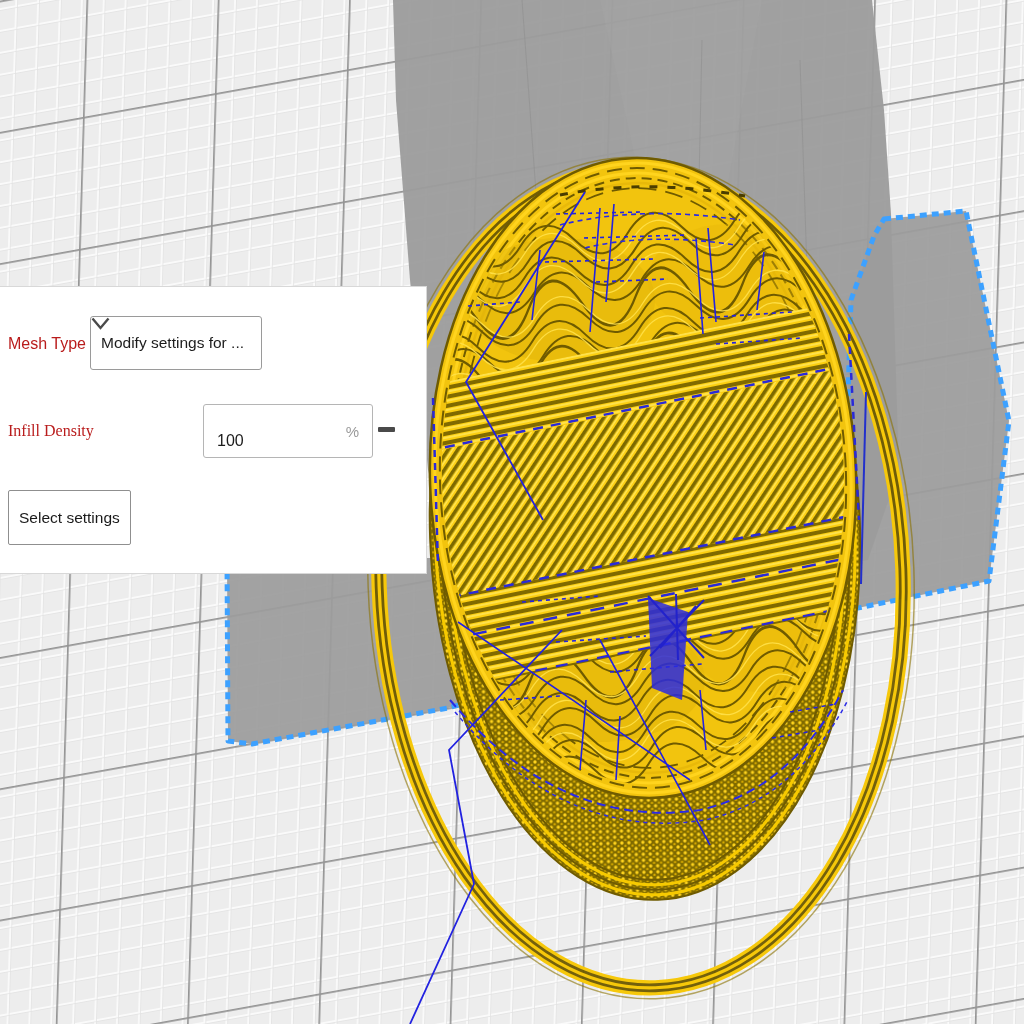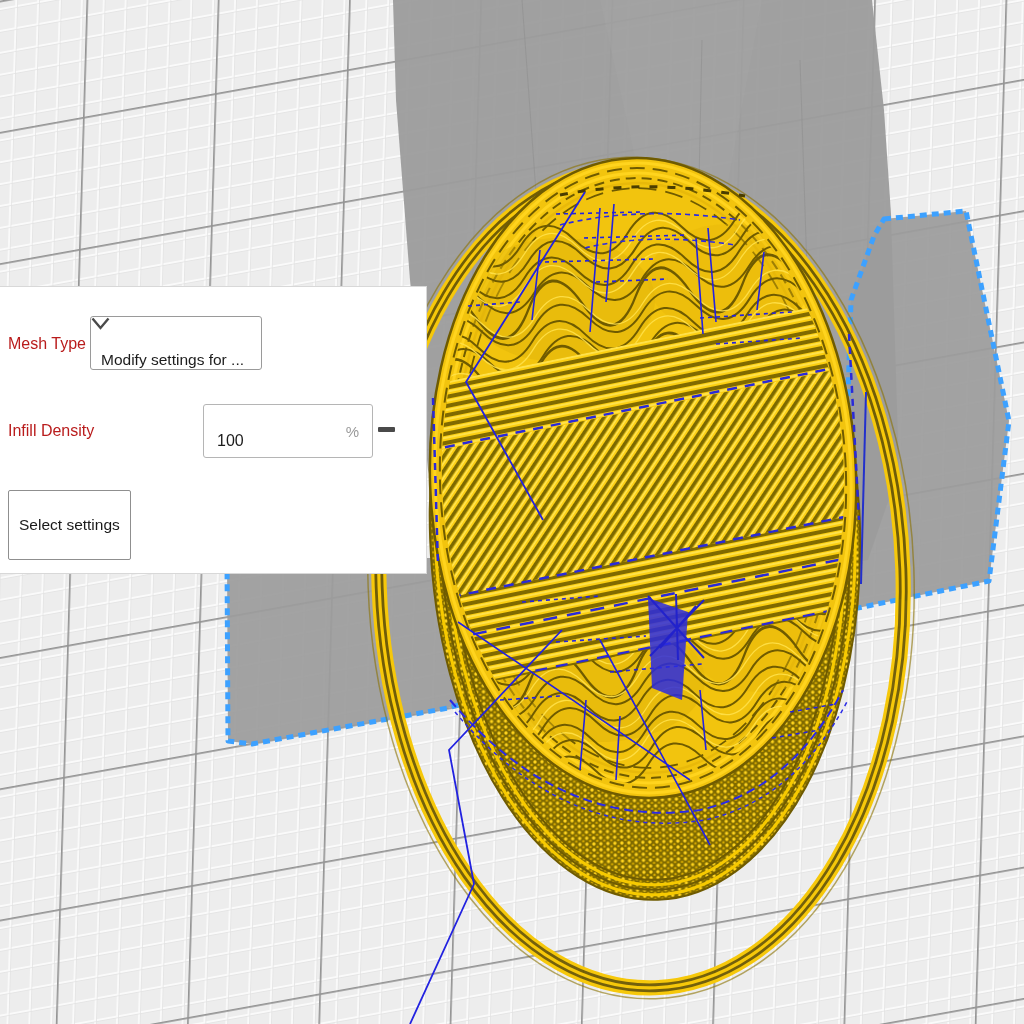--- a/index.html
+++ b/index.html
@@ -5,30 +5,30 @@
   html,body{margin:0;padding:0;background:#ededed;width:1024px;height:1024px;overflow:hidden;
     font-family:"Liberation Sans", sans-serif;}
   .stage{position:relative;width:1024px;height:1024px;}
   .stage svg{position:absolute;left:0;top:0;}
   
   .panel{position:absolute;left:0;top:286px;width:427px;height:288px;background:#ffffff;
     border-top:1px solid #d8d8d8;border-right:1px solid #d8d8d8;border-bottom:1px solid #d8d8d8;
     box-sizing:border-box;color:#1a1a1a;}
   .lbl{position:absolute;font-size:16px;color:#b91c1c;}
   .dropdown{position:absolute;left:90px;top:29px;width:172px;height:54px;border:1.5px solid #9a9a9a;
-    border-radius:3px;background:#fff;box-sizing:border-box;display:flex;align-items:flex-end;
+    border-radius:3px;background:#fff;box-sizing:border-box;display:flex;align-items:center;
     padding:0 8px 0 10px;cursor:pointer;}
   .dropdown .ddtext{font-size:15.5px;color:#1c1c1c;white-space:nowrap;overflow:hidden;flex:1;}
   .numwrap{position:absolute;left:203px;top:117px;width:170px;height:54px;border:1.5px solid #b5b5b5;
     border-radius:3px;background:#fff;box-sizing:border-box;display:flex;align-items:center;}
   .numwrap input{border:none;outline:none;font-size:16px;color:#1c1c1c;width:110px;
     padding-left:13px;background:transparent;font-family:"Liberation Sans",sans-serif;margin-top:20px;}
   .unit{position:absolute;right:13px;font-size:15px;color:#9a9a9a;}
   .minus{position:absolute;left:378px;top:140px;width:17px;height:5px;background:#4a4a4a;border-radius:1px;cursor:pointer;}
-  .selbtn{position:absolute;left:8px;top:203px;height:70px;padding:0 10px;background:#fff;
+  .selbtn{position:absolute;left:8px;top:203px;height:55px;padding:0 10px;background:#fff;
     border:1.5px solid #8f8f8f;border-radius:2px;font-size:15.5px;color:#1a1a1a;
     font-family:"Liberation Sans",sans-serif;cursor:pointer;}
 </style>
 </head>
 <body>
 
 <div class="stage">
 
 <svg width="1024" height="1024" viewBox="0 0 1024 1024">
   <defs>
@@ -205,21 +205,21 @@
 <div class="panel">
   <span class="lbl" style="left:8px;top:48px;">Mesh Type</span>
 
   <div class="dropdown">
     <span class="ddtext">Modify settings for ...</span>
     <svg width="19" height="13" viewBox="0 0 19 13">
       <polyline points="1.5,1.5 9.5,11 17.5,1.5" fill="none" stroke="#4a4a4a" stroke-width="2.4"></polyline>
     </svg>
   </div>
 
-  <span class="lbl" style="left:8px;top:135px;">Infill Density</span>
+  <span class="lbl" style="left:8px;top:135px;font-family:Liberation Serif, serif;">Infill Density</span>
 
   <div class="numwrap">
     <input type="text" value="100" style="">
     <span class="unit">%</span>
   </div>
 
   <div class="minus"></div>
 
   <button class="selbtn">Select settings</button>
 </div>

